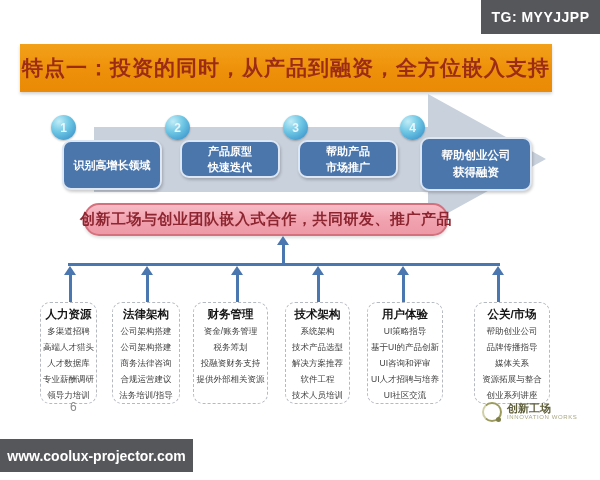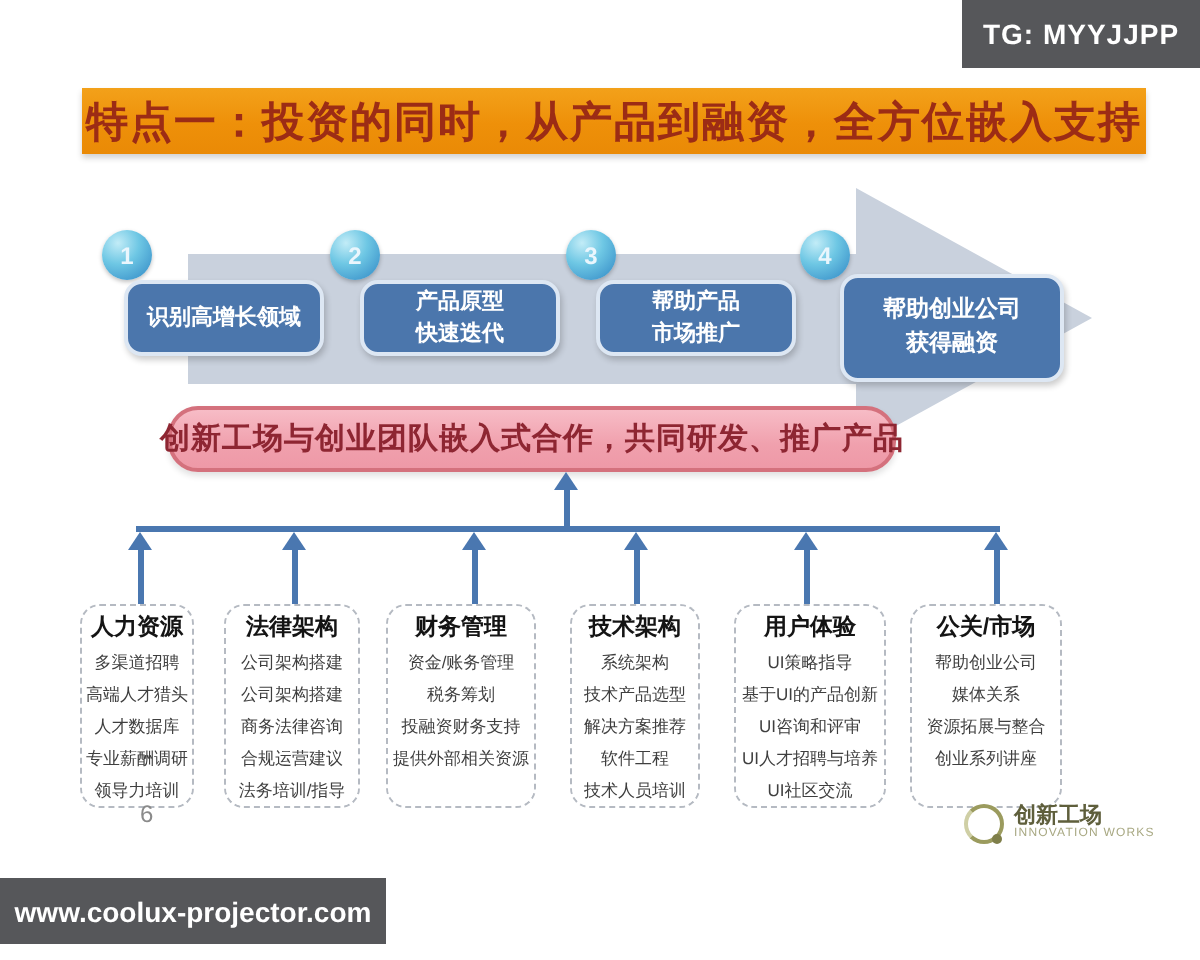--- a/index.html
+++ b/index.html
@@ -13,21 +13,21 @@
   
   .tg-badge{
     left:481px;top:0;width:119px;height:34px;
     background:#56575a;color:#ffffff;
     font-size:14px;font-weight:bold;letter-spacing:.5px;
     display:flex;align-items:center;justify-content:center;
   }
 
   
   .title-bar{
-    left:41px;top:44px;width:532px;height:33px;
+    left:20px;top:44px;width:532px;height:48px;
     background:linear-gradient(180deg,#f3a11a 0%,#ee9009 55%,#ea8a06 100%);
     color:#9c2c15;font-size:21px;font-weight:bold;letter-spacing:1px;
     display:flex;align-items:center;justify-content:center;
     box-shadow:0 2px 3px rgba(0,0,0,.18);
     white-space:nowrap;
   }
 
   
   .arrow-body{left:94px;top:127px;width:334px;height:65px;background:#c9d1dd;}
   .arrow-head{
@@ -118,21 +118,21 @@
 <div class="abs title-bar">特点一：投资的同时，从产品到融资，全方位嵌入支持</div>
 
 <div class="abs arrow-body"></div>
 <div class="abs arrow-head"></div>
 
 <div class="abs num-circle" style="left:51px;top:115px;">1</div>
 <div class="abs num-circle" style="left:165px;top:115px;">2</div>
 <div class="abs num-circle" style="left:283px;top:115px;">3</div>
 <div class="abs num-circle" style="left:400px;top:115px;">4</div>
 
-<div class="abs step-box" style="left:62px;top:140px;width:100px;height:38px;">
+<div class="abs step-box" style="left:62px;top:140px;width:100px;height:50px;">
   <span>识别高增长领域</span>
 </div>
 <div class="abs step-box" style="left:180px;top:140px;width:100px;height:38px;">
   <span>产品原型</span>
   <span>快速迭代</span>
 </div>
 <div class="abs step-box" style="left:298px;top:140px;width:100px;height:38px;">
   <span>帮助产品</span>
   <span>市场推广</span>
 </div>
@@ -192,23 +192,24 @@
   <div class="col-item">技术人员培训</div>
 </div>
 <div class="abs col-box" style="left:367px;width:76px;">
   <div class="col-title">用户体验</div>
   <div class="col-item">UI策略指导</div>
   <div class="col-item">基于UI的产品创新</div>
   <div class="col-item">UI咨询和评审</div>
   <div class="col-item">UI人才招聘与培养</div>
   <div class="col-item">UI社区交流</div>
 </div>
-<div class="abs col-box" style="left:455px;width:76px;">
+<div class="abs col-box" style="left:474px;width:76px;">
   <div class="col-title">公关/市场</div>
   <div class="col-item">帮助创业公司</div>
+  <div class="col-item">品牌传播指导</div>
   <div class="col-item">媒体关系</div>
   <div class="col-item">资源拓展与整合</div>
   <div class="col-item">创业系列讲座</div>
 </div>
 
 <div class="abs page-number">6</div>
 
 <div class="abs logo">
   <span class="logo-icon"></span>
   <span>

